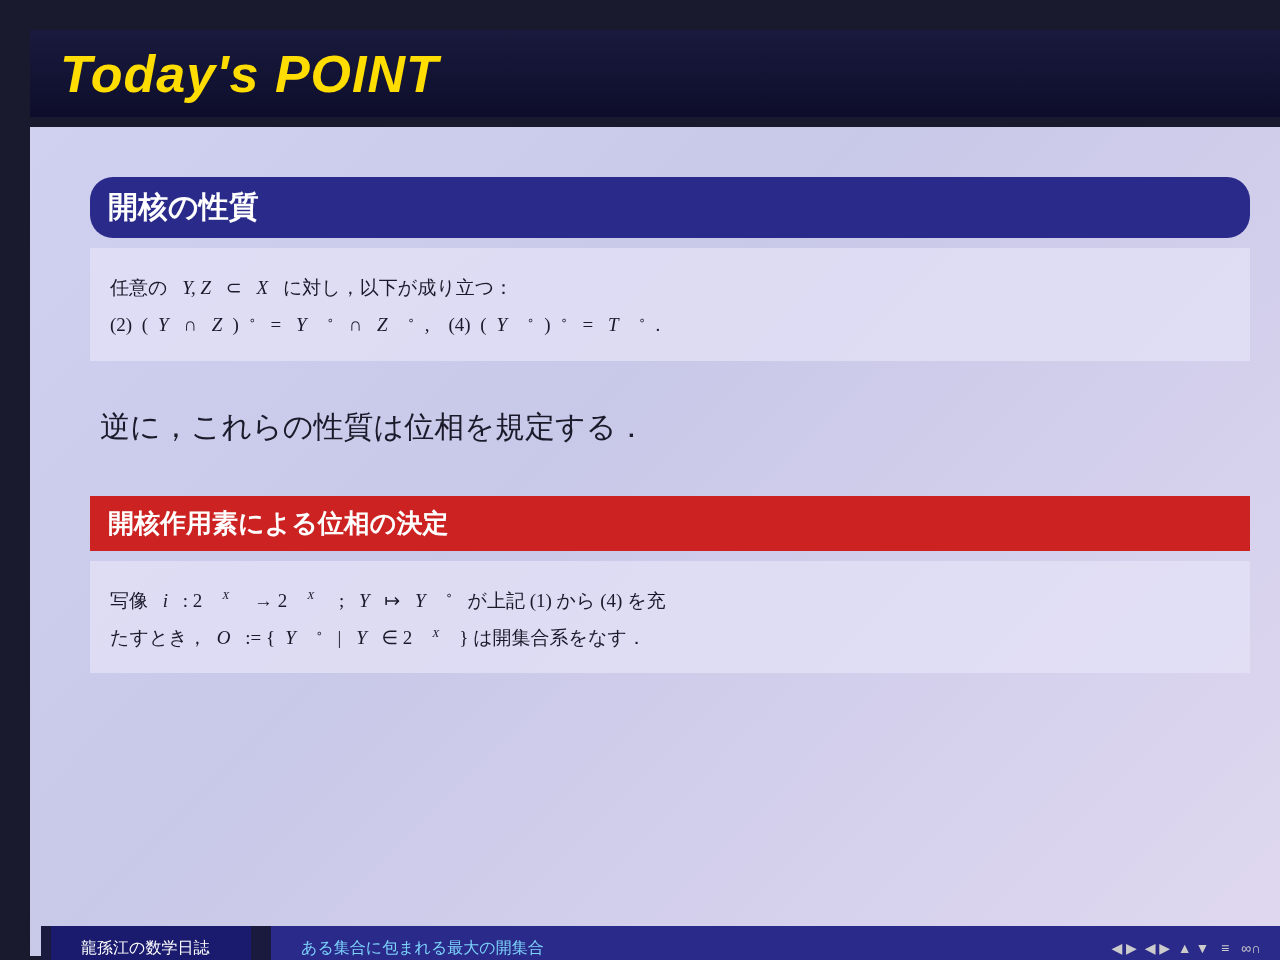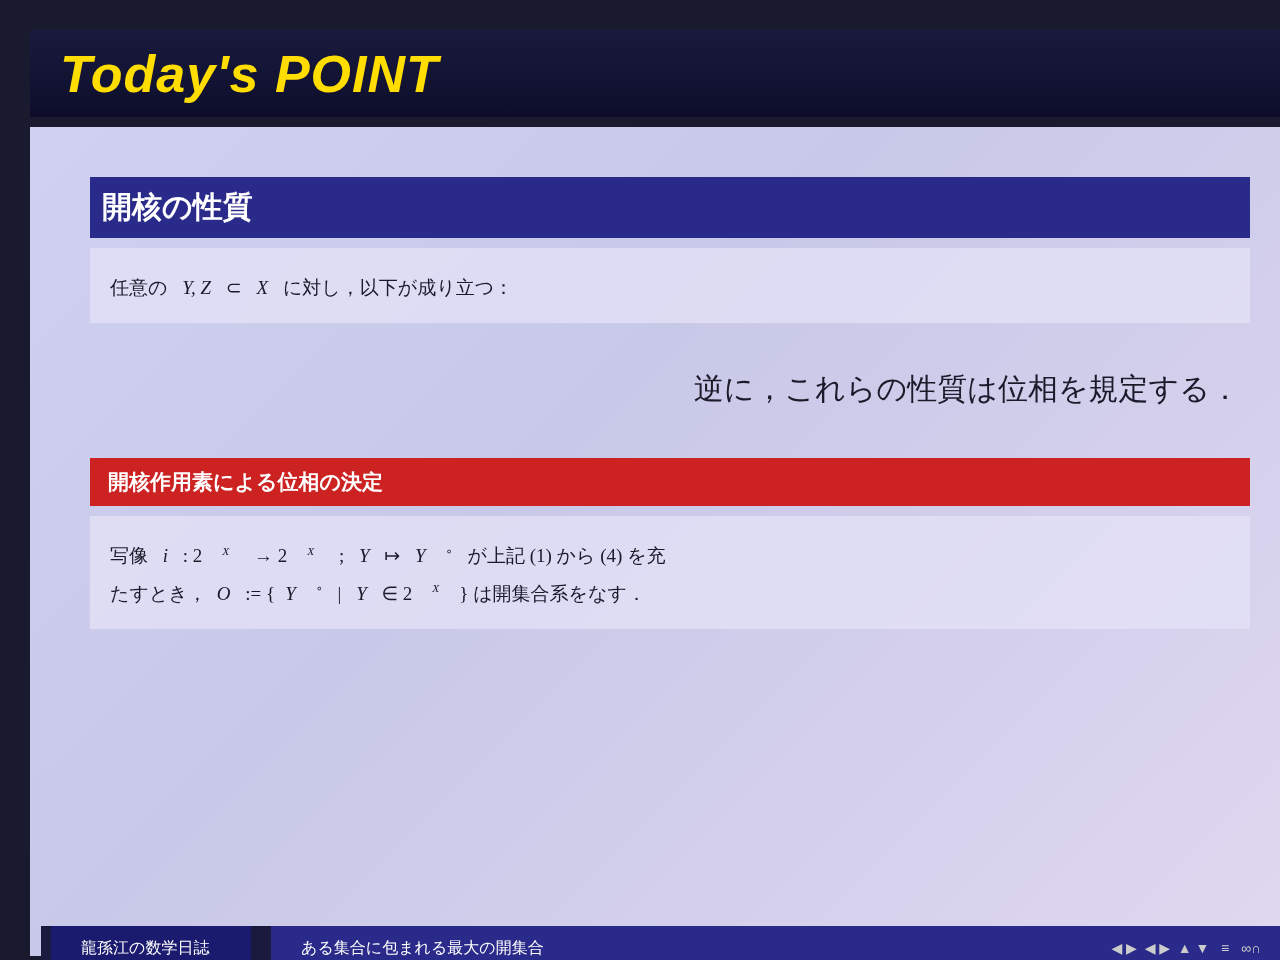--- a/index.html
+++ b/index.html
@@ -45,30 +45,31 @@
 
     
     .section-box {
       margin-bottom: 4px;
     }
 
     .section-header-blue {
       background: #2a2a8a;
       color: #ffffff;
       font-size: 30px;
-      padding: 10px 12px;
+      padding: 10px 18px;
       font-family: 'Hiragino Kaku Gothic Pro', 'Meiryo', sans-serif;
       font-weight: bold;
       margin-bottom: 0;
+      border-radius: 23px;
     }
 
     .section-header-red {
       background: #cc2222;
       color: #ffffff;
-      font-size: 21px;
+      font-size: 26px;
       padding: 10px 18px;
       font-family: 'Hiragino Kaku Gothic Pro', 'Meiryo', sans-serif;
       font-weight: bold;
       margin-bottom: 0;
     }
 
     .content-area {
       background: rgba(230, 228, 248, 0.7);
       padding: 18px 20px 14px 20px;
     }
@@ -86,21 +87,20 @@
       line-height: 1.8;
       margin: 6px 0;
       font-family: 'Times New Roman', serif;
     }
 
     .middle-text {
       padding: 22px 20px 18px 20px;
       font-size: 30px;
       color: #1a1a2a;
       font-family: 'Times New Roman', 'Hiragino Mincho Pro', serif;
-      text-align: right;
     }
 
     
     #footer {
       position: absolute;
       bottom: 0;
       left: 11px;
       width: 100%;
       height: 44px;
       background: #1a1a3e;
@@ -127,21 +127,21 @@
     .footer-right {
       background: #2a2a8a;
       height: 100%;
       display: flex;
       align-items: center;
       padding: 0 20px;
       flex: 1;
     }
 
     .footer-right span {
-      color: #ffffff;
+      color: #7dd3fc;
       font-size: 16px;
       font-family: 'Hiragino Kaku Gothic Pro', 'Meiryo', sans-serif;
     }
 
     .footer-nav {
       margin-left: auto;
       display: flex;
       align-items: center;
       gap: 6px;
       padding-right: 10px;
@@ -168,20 +168,23 @@
   <h1>Today's POINT</h1>
 </div>
 
 <div id="main">
 
   <div class="section-box">
     <div class="section-header-blue">開核の性質</div>
     <div class="content-area">
       <p class="math-block">
         任意の <span class="math-italic">Y, Z</span> ⊂ <span class="math-italic">X</span> に対し，以下が成り立つ：
+      </p>
+      <p class="math-block">
+        (2)&nbsp;&nbsp;(<span class="math-italic">Y</span> ∩ <span class="math-italic">Z</span>)<sup>∘</sup> = <span class="math-italic">Y</span><sup>∘</sup> ∩ <span class="math-italic">Z</span><sup>∘</sup>,&nbsp;&nbsp;&nbsp;&nbsp;(4)&nbsp;&nbsp;(<span class="math-italic">Y</span><sup>∘</sup>)<sup>∘</sup> = <span class="math-italic">T</span><sup>∘</sup>.
       </p>
     </div>
   </div>
 
   <div class="middle-text">
     逆に，これらの性質は位相を規定する．
   </div>
 
   <div class="section-box">
     <div class="section-header-red">開核作用素による位相の決定</div>

